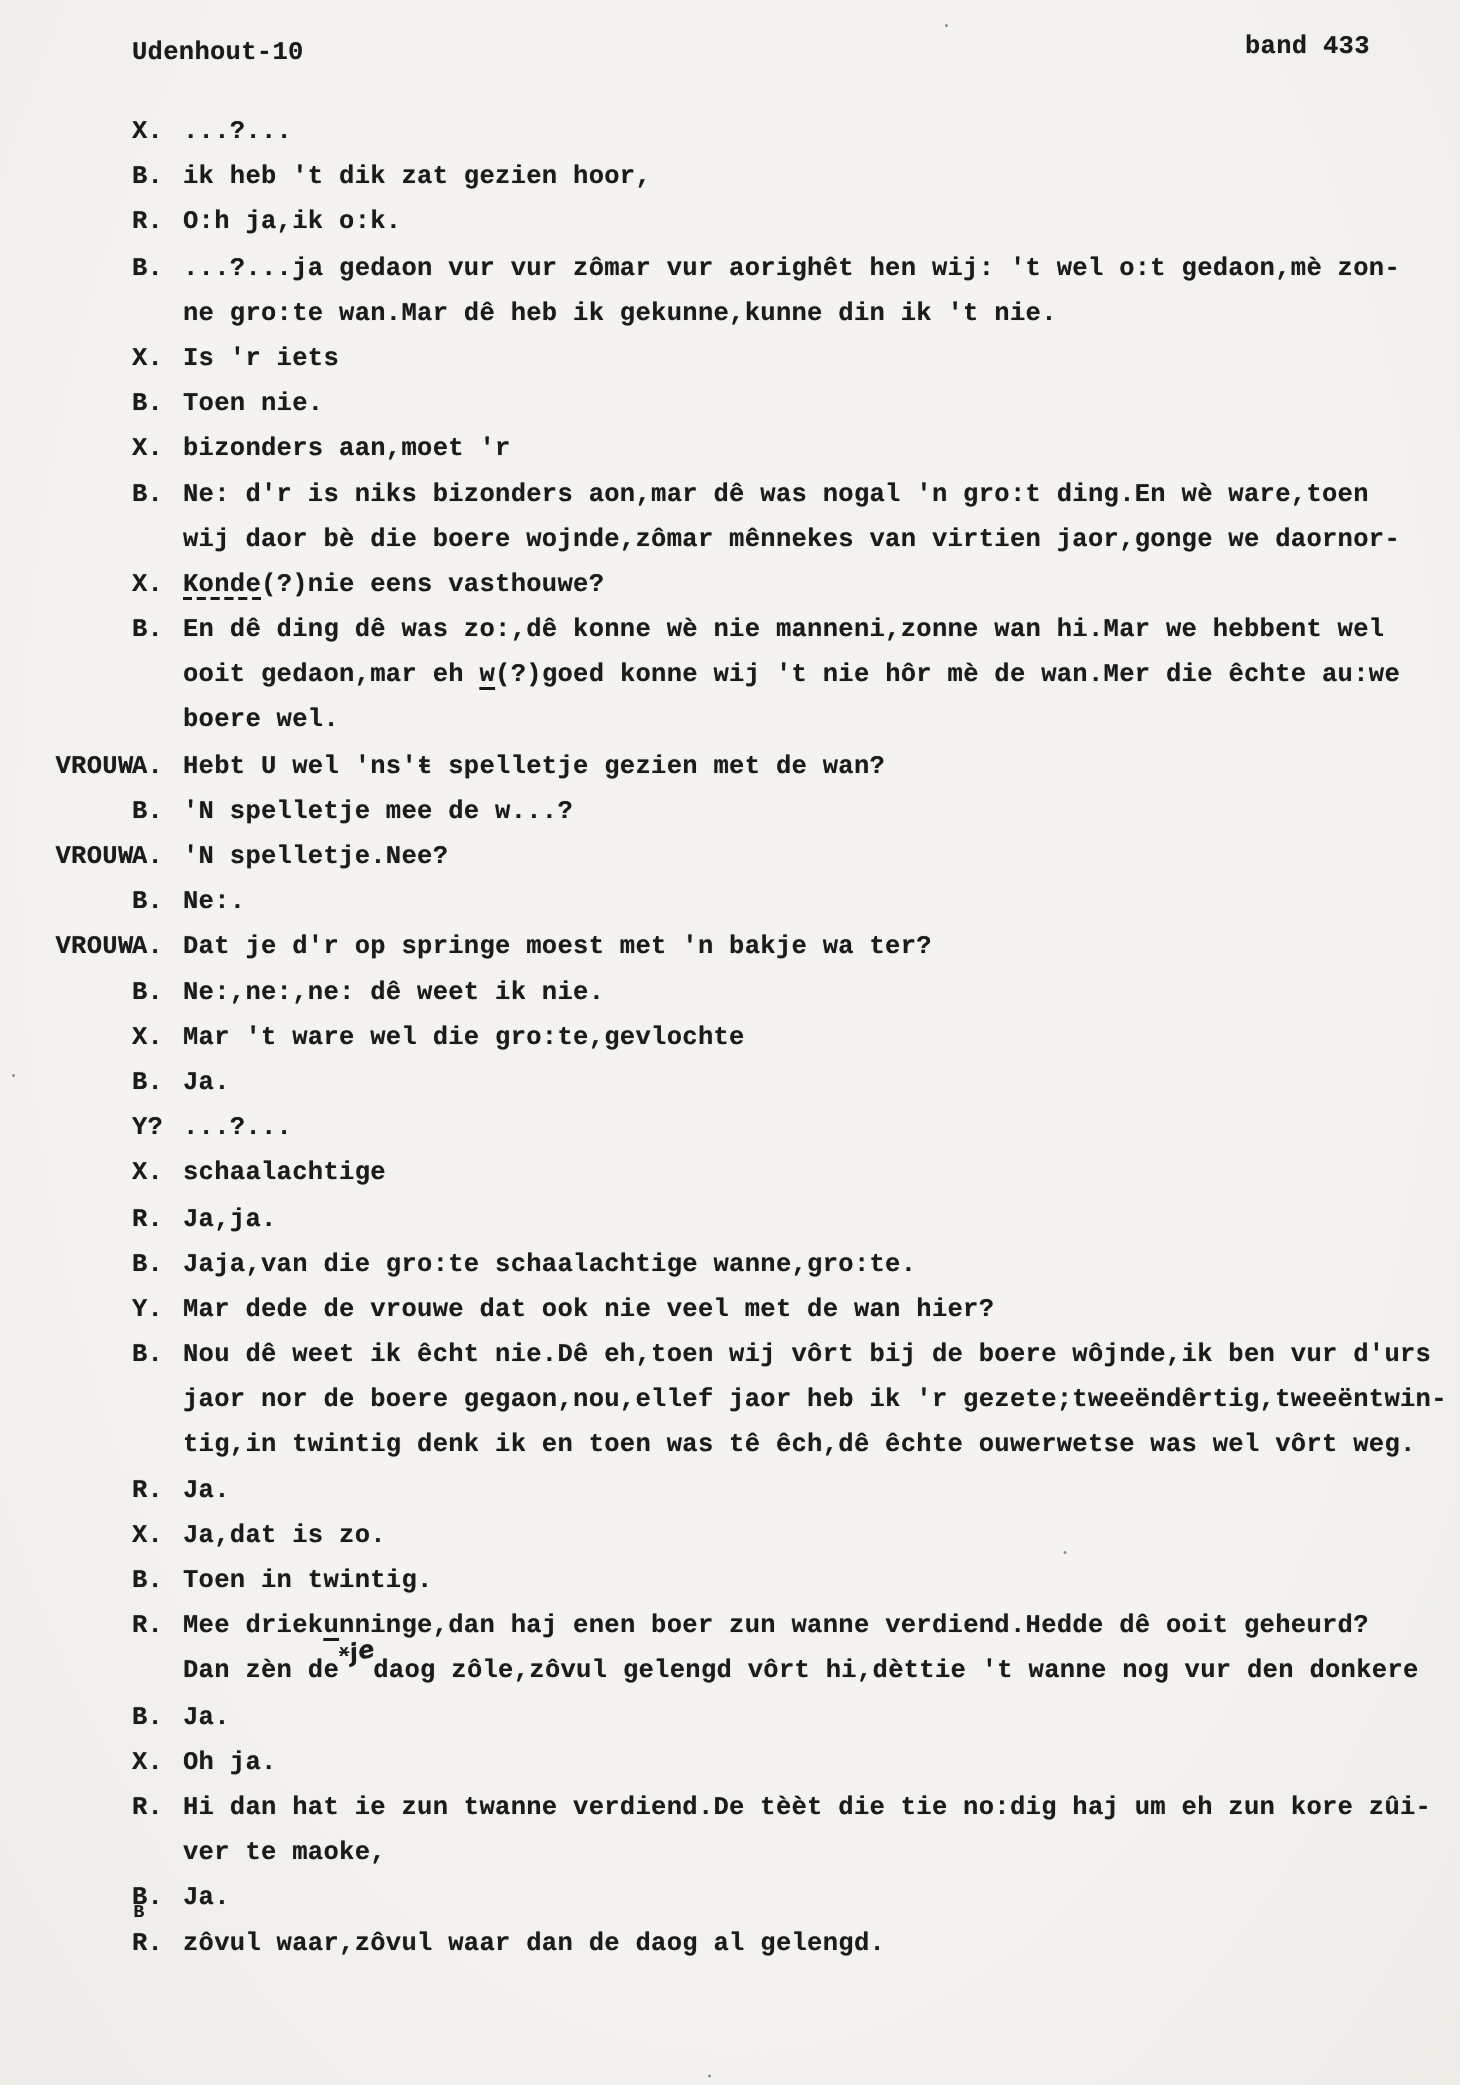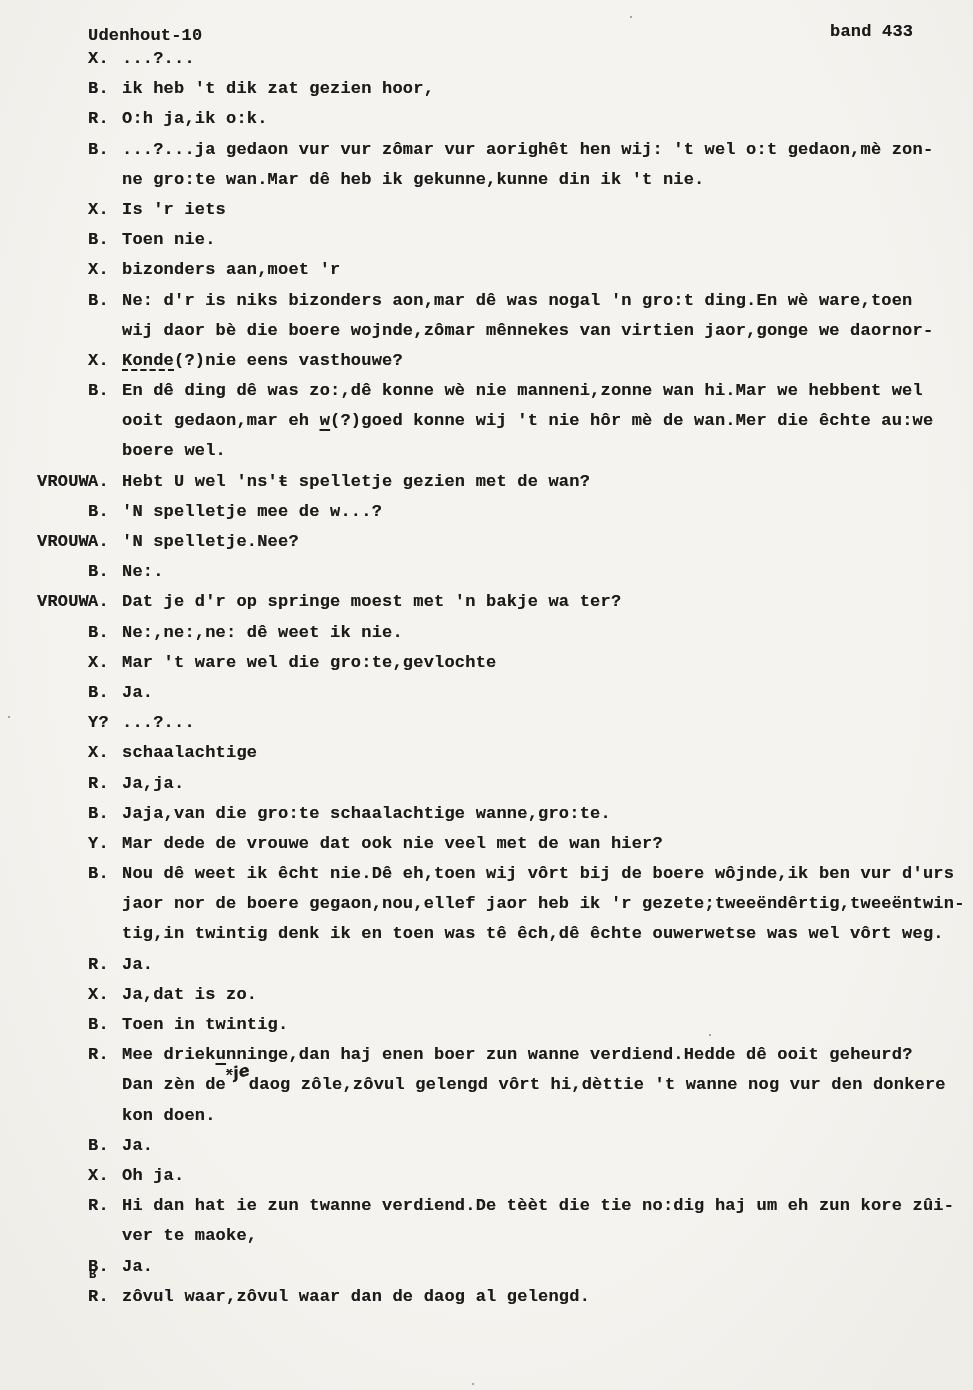--- a/index.html
+++ b/index.html
@@ -14,21 +14,21 @@
     width:973px;height:1390px;
     background:radial-gradient(ellipse at 50% 40%, #f4f3ef 60%, #edecE7 100%);
     color:#1b1b1b;
     font-weight:bold;
     font-size:17px;
     letter-spacing:0.2px;
     text-shadow:0 0 0.5px rgba(20,20,20,0.55);
   }
   .header{
     position:relative;
-    padding-top:10px;
+    padding-top:40px;
     height:26px;
   }
   .title{ position:absolute; left:88px; top:26px; }
   .band{  position:absolute; left:830px; top:22px; }
   .lines{ margin-top:8px; }
   .row{
     position:relative;
     height:30.2px;
     line-height:30.2px;
     padding-left:88px;
@@ -96,21 +96,20 @@
       <div class="row"><span class="speaker">B.</span><span class="text"><span>Jaja,van die gro:te schaalachtige wanne,gro:te.</span></span></div>
       <div class="row"><span class="speaker">Y.</span><span class="text"><span>Mar dede de vrouwe dat ook nie veel met de wan hier?</span></span></div>
       <div class="row"><span class="speaker">B.</span><span class="text"><span>Nou dê weet ik êcht nie.Dê eh,toen wij vôrt bij de boere wôjnde,ik ben vur d'urs</span></span></div>
       <div class="row"><span class="speaker"></span><span class="text"><span>jaor nor de boere gegaon,nou,ellef jaor heb ik 'r gezete;tweeëndêrtig,tweeëntwin-</span></span></div>
       <div class="row"><span class="speaker"></span><span class="text"><span>tig,in twintig denk ik en toen was tê êch,dê êchte ouwerwetse was wel vôrt weg.</span></span></div>
       <div class="row"><span class="speaker">R.</span><span class="text"><span>Ja.</span></span></div>
       <div class="row"><span class="speaker">X.</span><span class="text"><span>Ja,dat is zo.</span></span></div>
       <div class="row"><span class="speaker">B.</span><span class="text"><span>Toen in twintig.</span></span></div>
       <div class="row"><span class="speaker">R.</span><span class="text"><span>Mee driek</span><span class="u">u</span><span>nninge,dan haj enen boer zun wanne verdiend.Hedde dê ooit geheurd?</span></span></div>
       <div class="row"><span class="speaker"></span><span class="text"><span>Dan zèn de</span><span class="xstrike">x</span><span class="ins">je</span><span>daog zôle,zôvul gelengd vôrt hi,dèttie 't wanne nog vur den donkere</span></span></div>
-      <div class="row"><span class="speaker"></span><span class="text"><span>kon doen.</span></span></div>
       <div class="row"><span class="speaker">B.</span><span class="text"><span>Ja.</span></span></div>
       <div class="row"><span class="speaker">X.</span><span class="text"><span>Oh ja.</span></span></div>
       <div class="row"><span class="speaker">R.</span><span class="text"><span>Hi dan hat ie zun twanne verdiend.De tèèt die tie no:dig haj um eh zun kore zûi-</span></span></div>
       <div class="row"><span class="speaker"></span><span class="text"><span>ver te maoke,</span></span></div>
       <div class="row"><span class="speaker">B.</span><span class="text"><span>Ja.</span></span></div>
       <div class="row"><span class="speaker">R.<span class="sa">B</span></span><span class="text"><span>zôvul waar,zôvul waar dan de daog al gelengd.</span></span></div>
     </div>
   <div class="speck" style="left:630px;top:16px;width:2px;height:2px;"></div>
   <div class="speck" style="left:709px;top:1034px;width:2px;height:2px;"></div>
   <div class="speck" style="left:8px;top:716px;width:2px;height:2px;"></div>

